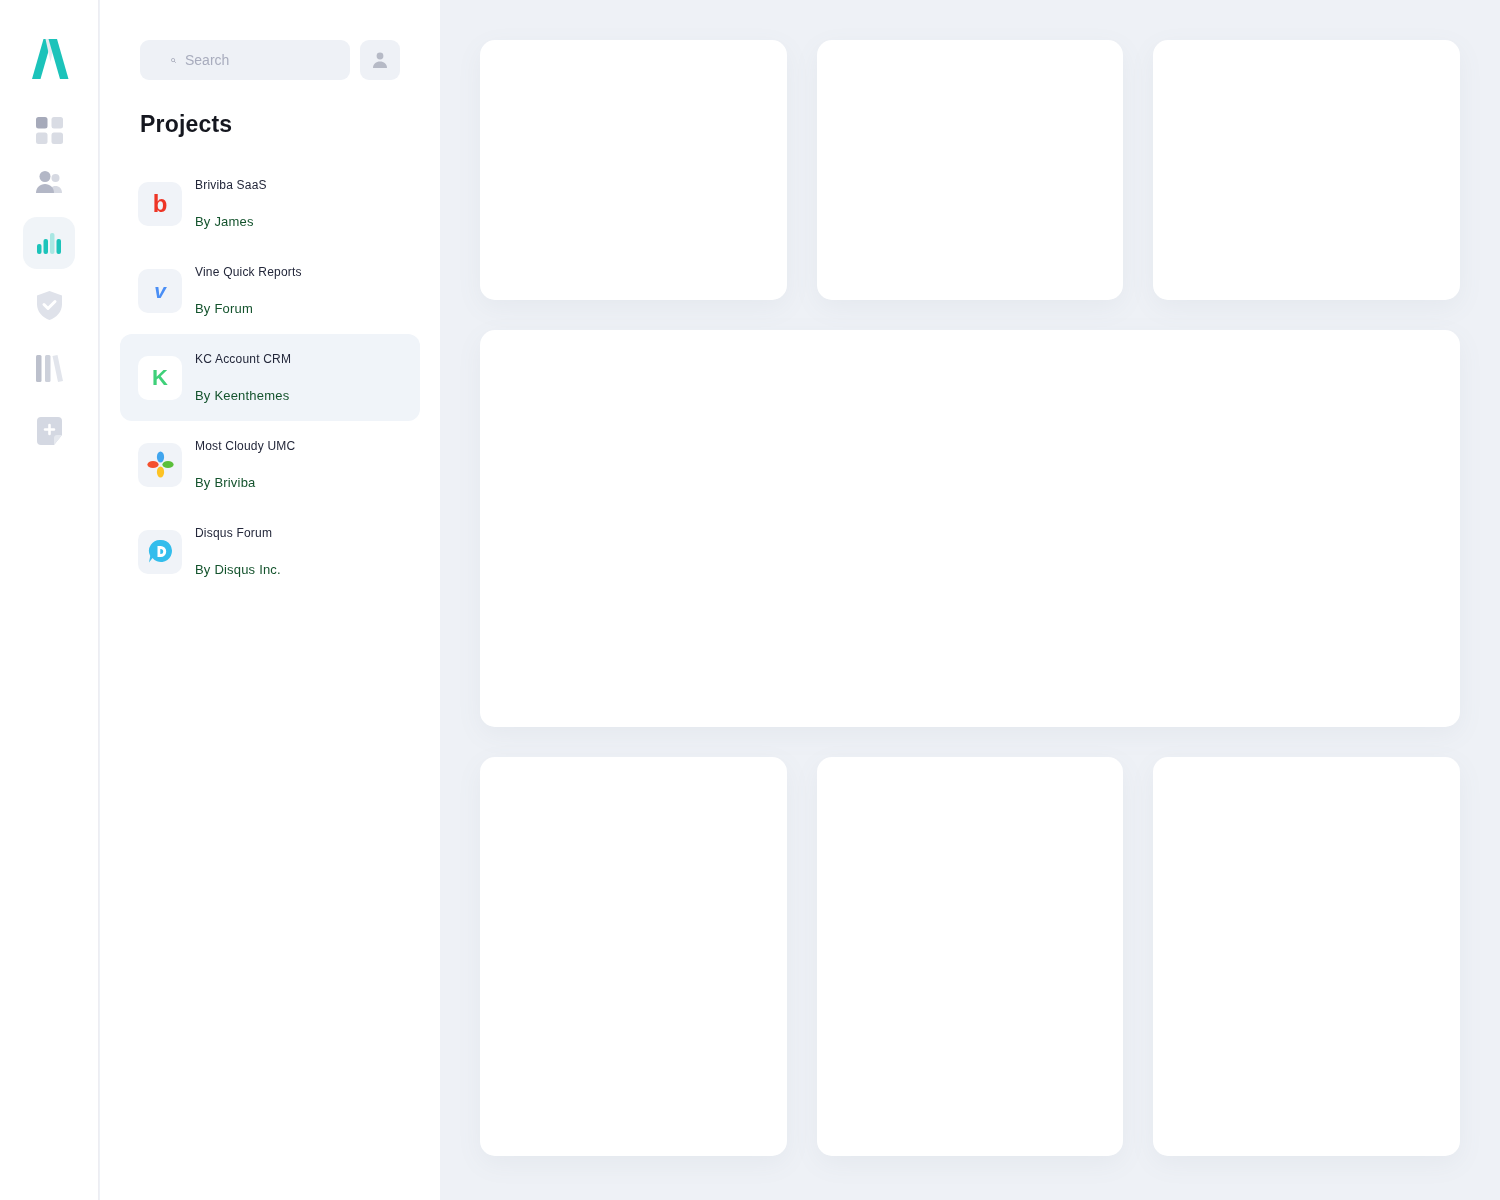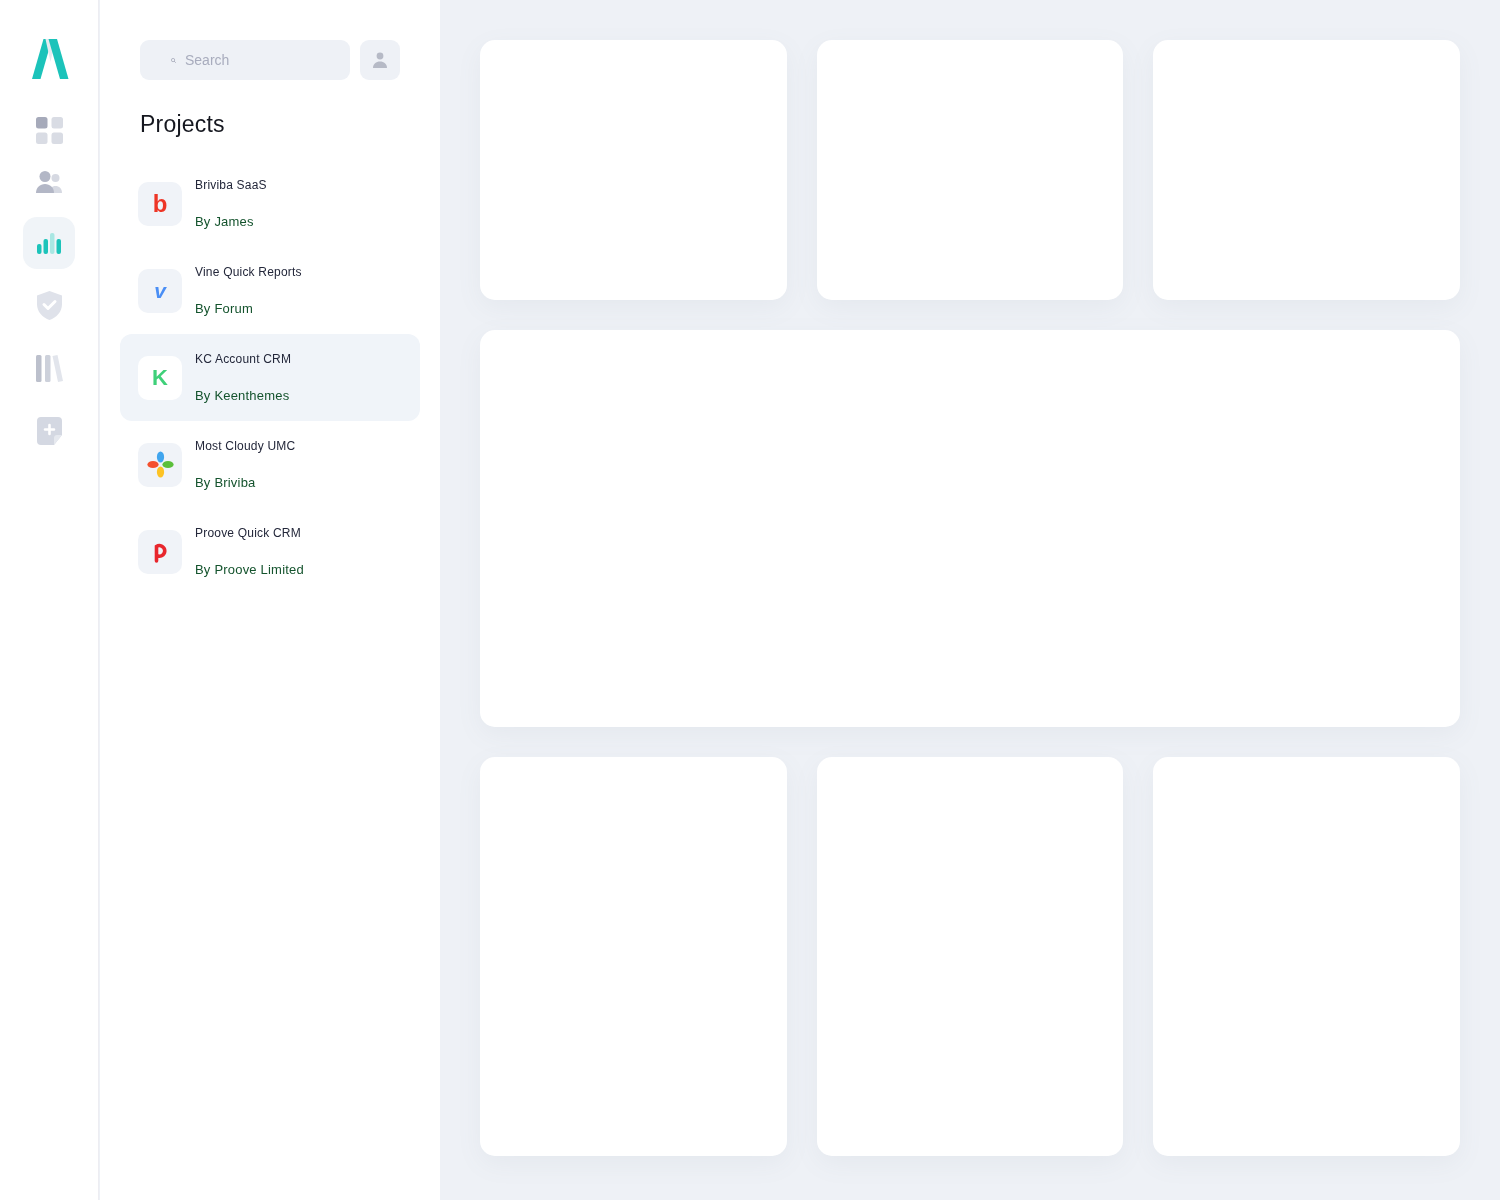--- a/index.html
+++ b/index.html
@@ -41,21 +41,21 @@
     font-family:"Liberation Sans", sans-serif;
     font-size:14px; color:#5e6278; width:165px; margin-left:9px;
   }
   .search-box input::placeholder { color:#a8acbd; }
   .avatar-btn {
     width:40px; height:40px; background:#eef1f6; border-radius:9px; margin-left:10px;
     display:flex; align-items:center; justify-content:center; cursor:pointer;
   }
   .sb-heading {
     position:absolute; left:40px; top:111px;
-    font-size:23px; font-weight:400; color:#15171f; letter-spacing:.2px;
+    font-size:23px; font-weight:700; color:#15171f; letter-spacing:.2px;
   }
   .project-list { position:absolute; left:20px; top:160px; width:300px; }
   .project-row {
     display:flex; align-items:center; padding:18px; border-radius:12px; cursor:pointer;
   }
   .project-row.selected { background:#f0f4f9; }
   .proj-icon {
     width:44px; height:44px; border-radius:10px; background:#f0f3f8;
     display:flex; align-items:center; justify-content:center; flex:none;
   }
@@ -205,32 +205,33 @@
           <ellipse cx="21" cy="13.5" rx="5.6" ry="3.6" fill="#5bbf3b"></ellipse>
           <ellipse cx="13.5" cy="21" rx="3.6" ry="5.6" fill="#fdc324"></ellipse>
         </svg>
       </span>
       <span class="proj-text">
         <div class="proj-name">Most Cloudy UMC</div>
         <div class="proj-by">By Briviba</div>
       </span>
     </div>
 
-
     <div class="project-row">
       <span class="proj-icon">
         <svg width="27" height="27" viewBox="0 0 27 27">
-          <path d="M9.5 23 V8.5 a5.3 5.3 0 1 1 1.5 9.5" fill="none" stroke="#e8262d" stroke-width="3.6" stroke-linecap="round"></path>
+          <path d="M14 2 a11 11 0 1 1 -8.5 18 L2 24.5 l1.2-6.5 A11 11 0 0 1 14 2 Z" fill="#33bdec"></path>
+          <path d="M10.5 8 h3.2 a5.5 5.5 0 0 1 0 11 h-3.2 Z M13.3 11 v5 h.4 a2.5 2.5 0 0 0 0-5 Z" fill="#ffffff" fill-rule="evenodd"></path>
         </svg>
       </span>
       <span class="proj-text">
-        <div class="proj-name">Proove Quick CRM</div>
-        <div class="proj-by">By Proove Limited</div>
-      </span>
-    </div>
+        <div class="proj-name">Disqus Forum</div>
+        <div class="proj-by">By Disqus Inc.</div>
+      </span>
+    </div>
+
 
   </div>
 </aside>
 
 <main class="main">
   <div class="grid">
     <div class="card"></div>
     <div class="card"></div>
     <div class="card"></div>
     <div class="card wide"></div>

